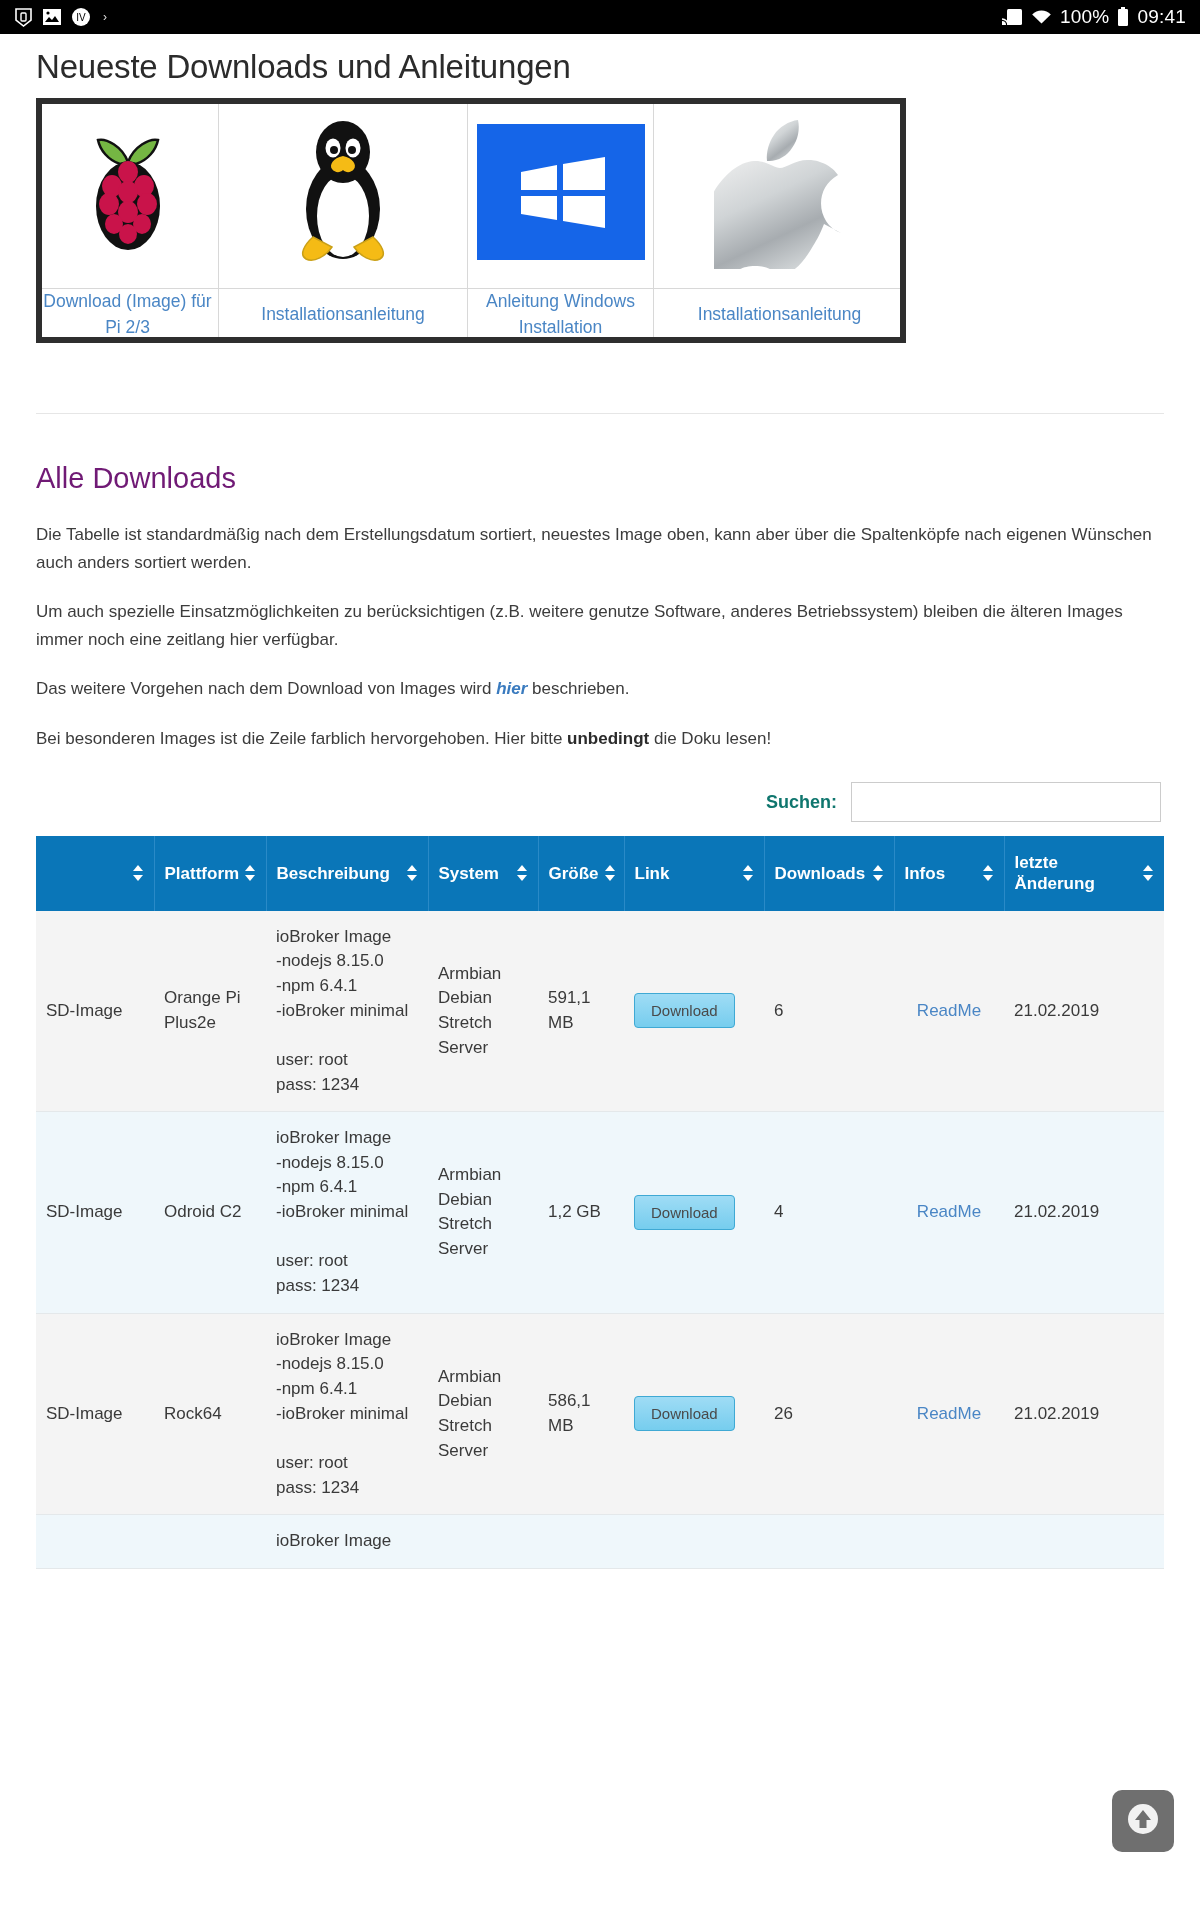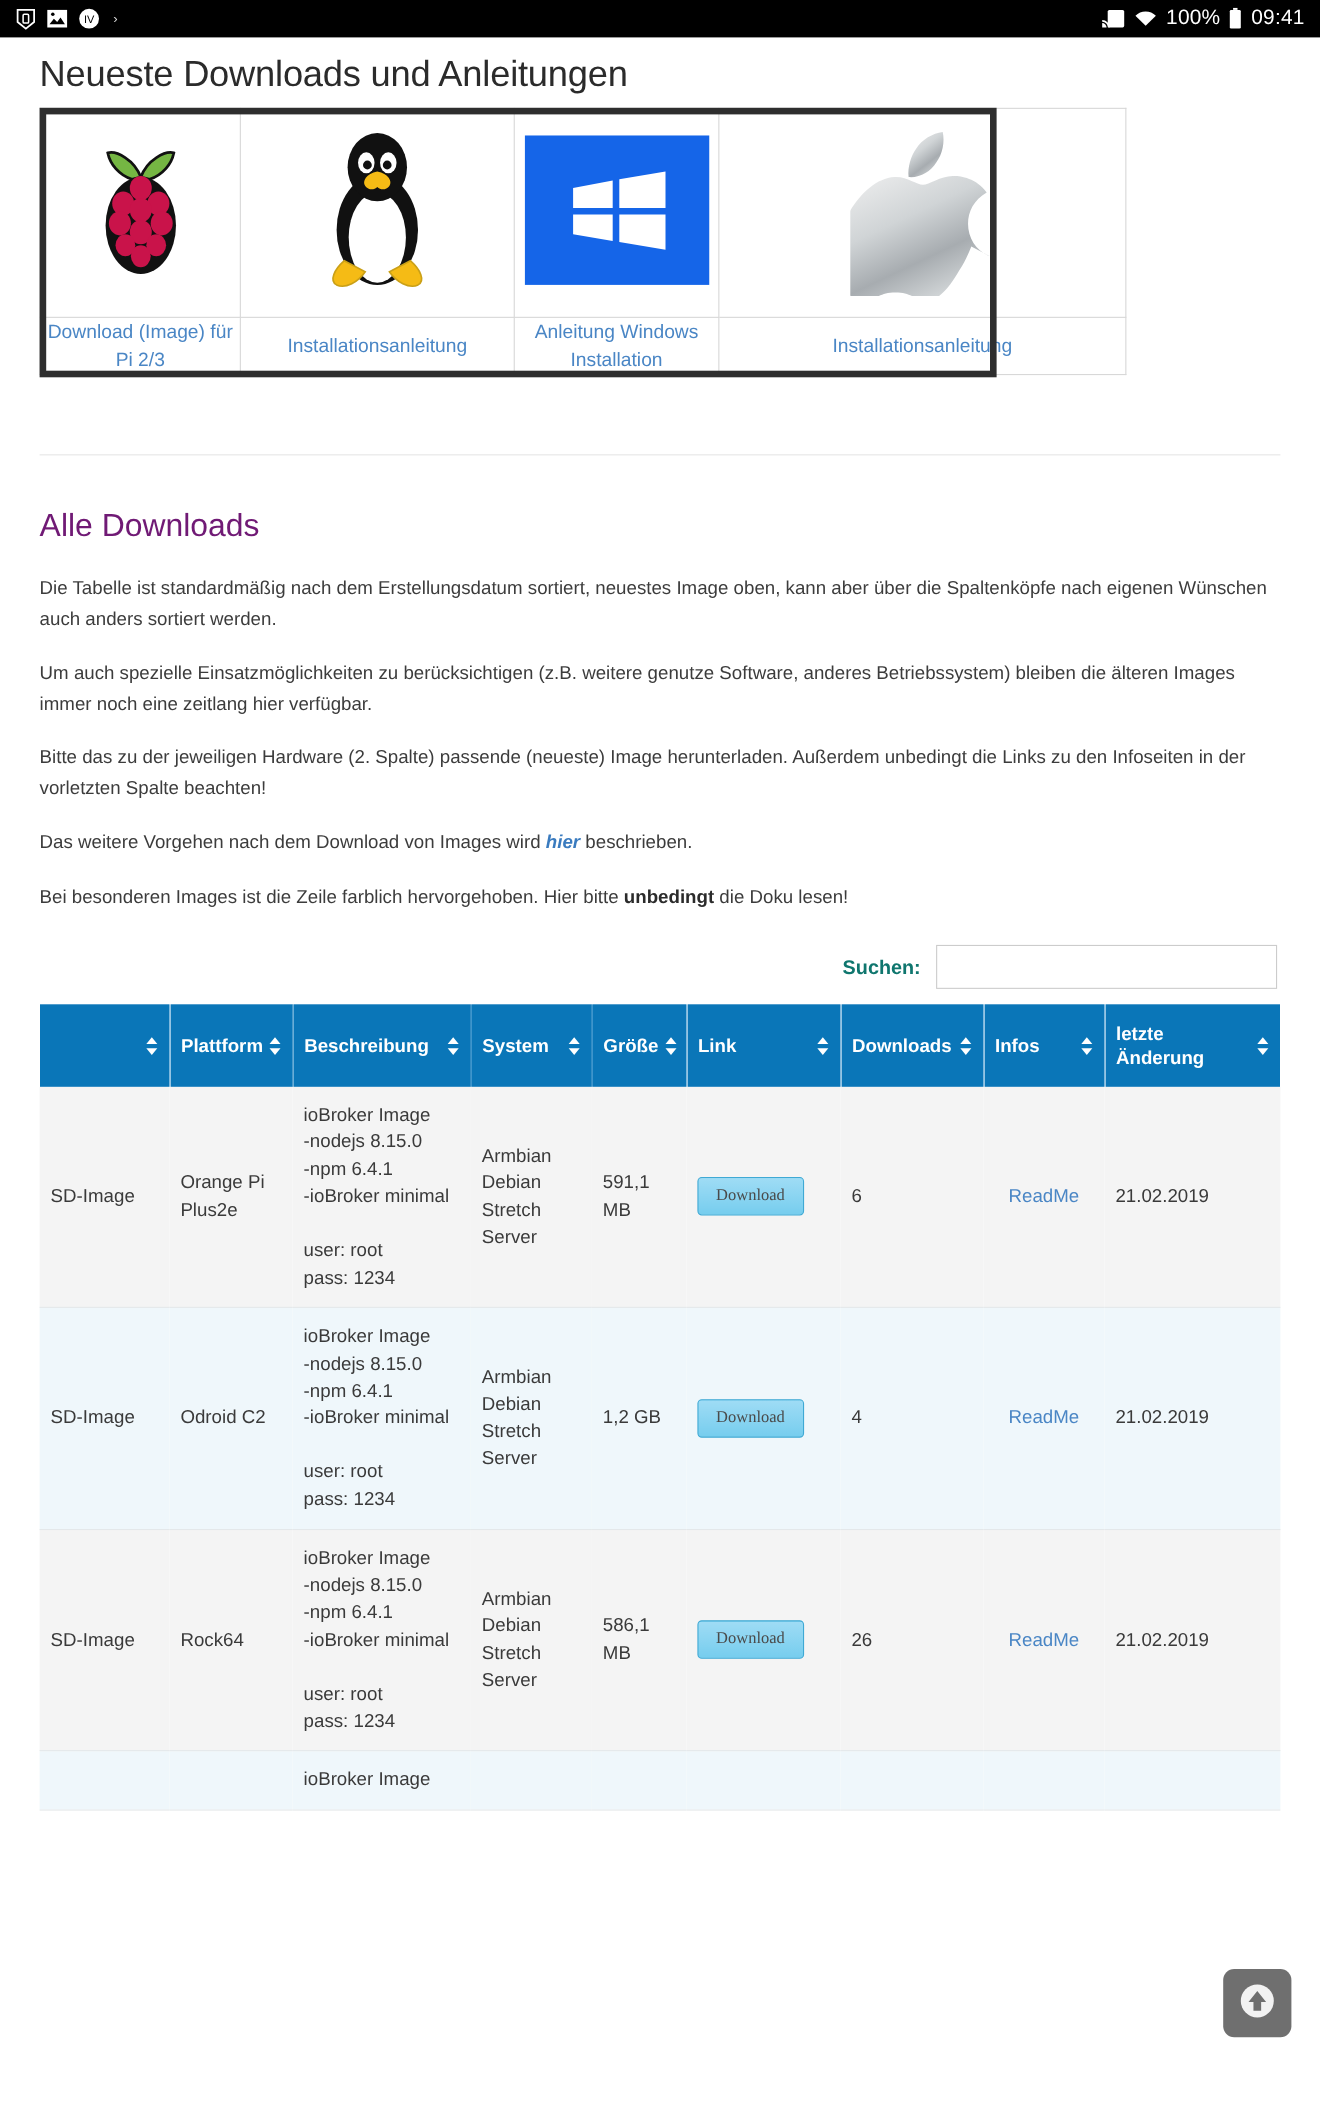--- a/index.html
+++ b/index.html
@@ -45,21 +45,21 @@
     font-size: 33px;
     font-weight: 400;
     color: #2b2b2b;
     margin: 14px 0 12px 0;
     letter-spacing: -0.2px;
   }
 
   
   .feature-wrap { position: relative; }
   .feature-table {
-    width: 988px;
+    width: 870px;
     border-collapse: collapse;
     table-layout: fixed;
   }
   .feature-table td {
     border: 1px solid #d8d8d8;
     vertical-align: middle;
     text-align: center;
     padding: 0;
   }
   .feature-table tr.icons td { height: 190px; }
@@ -195,21 +195,21 @@
 
   .btn-download {
     display: inline-block;
     background: linear-gradient(#9fdcf5, #76cdee);
     border: 1px solid #3fa9d4;
     border-radius: 4px;
     color: #4a4a4a;
     font-size: 15px;
     padding: 9px 16px;
     cursor: pointer;
-    font-family: Liberation Serif, serif;
+    font-family: Liberation Sans, sans-serif;
     line-height: 1;
   }
   .link-readme {
     color: #4a86c5;
     text-decoration: none;
     font-size: 17px;
   }
   .cell-center { text-align: center; }
 
   
@@ -370,21 +370,20 @@
       </table>
     <div class="frame-overlay"></div>
   </div>
 
   <hr class="divider">
 
   <h2 class="section-title">Alle Downloads</h2>
 
   <p class="para">Die Tabelle ist standardmäßig nach dem Erstellungsdatum sortiert, neuestes Image oben, kann aber über die Spaltenköpfe nach eigenen Wünschen auch anders sortiert werden.</p>
   <p class="para">Um auch spezielle Einsatzmöglichkeiten zu berücksichtigen (z.B. weitere genutze Software, anderes Betriebssystem) bleiben die älteren Images immer noch eine zeitlang hier verfügbar.</p>
-  <p class="para">Bitte das zu der jeweiligen Hardware (2. Spalte) passende (neueste) Image herunterladen. Außerdem unbedingt die Links zu den Infoseiten in der vorletzten Spalte beachten!</p>
   <p class="para">
     <span>Das weitere Vorgehen nach dem Download von Images wird </span><a class="hier" href="#">hier</a><span> beschrieben.</span>
   </p>
   <p class="para">
     <span>Bei besonderen Images ist die Zeile farblich hervorgehoben. Hier bitte </span><b>unbedingt</b><span> die Doku lesen!</span>
   </p>
 
   <div class="search-row">
     <label class="search-label">Suchen:</label>
     <input class="search-input" type="text" value="" style="">

